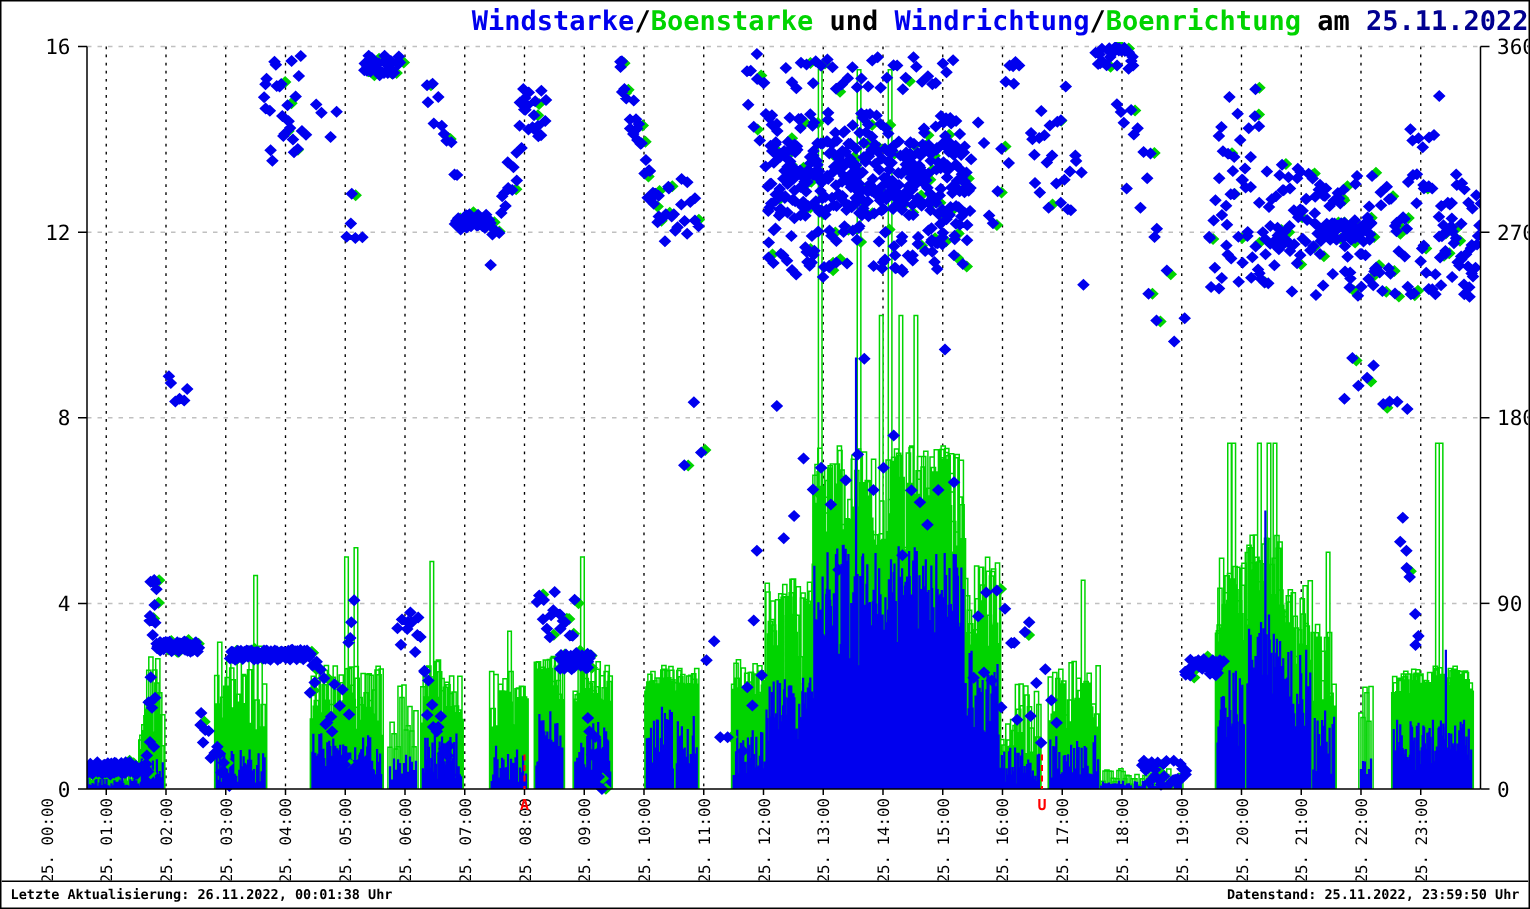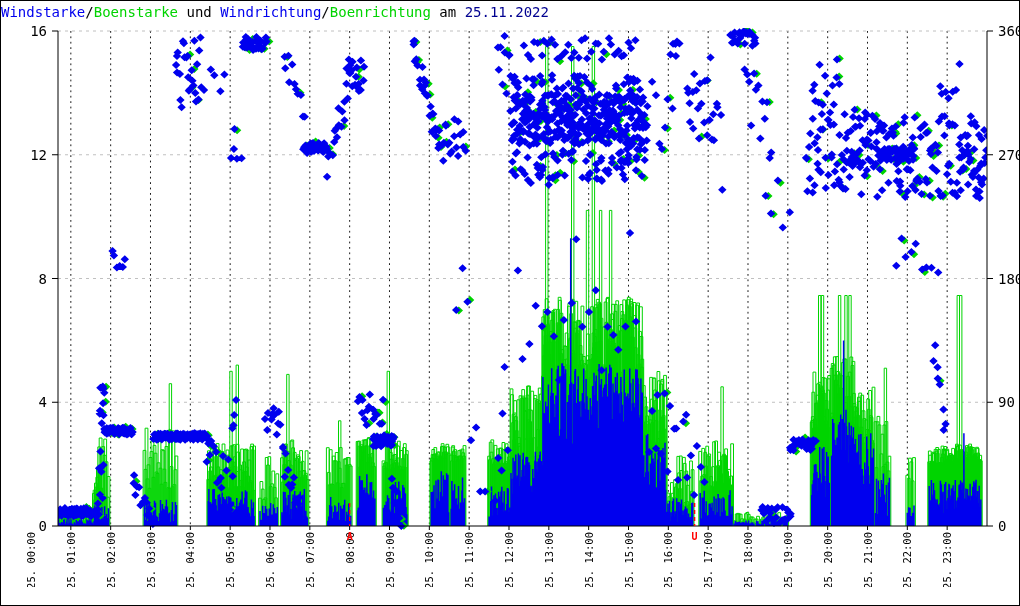--- a/index.html
+++ b/index.html
@@ -1,19 +1,19 @@
 <!DOCTYPE html>
 <html><head>
 <meta charset="utf-8">
 <style>
   html,body{margin:0;padding:0;background:#fff;}
   #panel{position:relative;width:1018px;height:604px;border:1px solid #000;background:#fff;
          font-family:"DejaVu Sans Mono",monospace;overflow:hidden;}
-  #title{position:absolute;top:3px;left:0;width:100%;text-align:left;
-         font-size:14px;font-weight:normal;letter-spacing:0px;white-space:pre;}
+  #title{position:absolute;top:3px;left:0;width:100%;text-align:right;
+         font-size:18px;font-weight:bold;letter-spacing:0px;white-space:pre;}
   #plot{position:absolute;top:0;left:0;}
   #footer{position:absolute;left:0;top:586px;width:100%;height:18px;border-top:1px solid #000;
           font-size:9px;font-weight:bold;}
   #footer .fl{position:absolute;left:6px;top:4px;}
   #footer .fr{position:absolute;right:6px;top:4px;}
 </style>
 </head>
 <body>
 
 <div id="panel">
@@ -131,13 +131,17 @@
         <text transform="translate(870.5,531) rotate(-90)" text-anchor="end" font-size="10.5">25. 21:00</text>
         <text transform="translate(910.3,531) rotate(-90)" text-anchor="end" font-size="10.5">25. 22:00</text>
         <text transform="translate(950.2,531) rotate(-90)" text-anchor="end" font-size="10.5">25. 23:00</text>
       </g>
       <line x1="348.664" y1="502" x2="348.664" y2="525" stroke="#ff0000" stroke-width="1.4" stroke-dasharray="4,3"></line>
       <text x="348.664" y="539" text-anchor="middle" font-size="10" font-weight="bold" fill="#ff0000" font-family="&quot;DejaVu Sans Mono&quot;,monospace">A</text>
       <line x1="693.6177799999999" y1="502" x2="693.6177799999999" y2="525" stroke="#ff0000" stroke-width="1.4" stroke-dasharray="4,3"></line>
       <text x="693.6177799999999" y="539" text-anchor="middle" font-size="10" font-weight="bold" fill="#ff0000" font-family="&quot;DejaVu Sans Mono&quot;,monospace">U</text>
     </svg>
   <div id="title"><span style="color: rgb(0, 0, 238);">Windstarke</span><span style="color: rgb(0, 0, 0);">/</span><span style="color: rgb(0, 212, 0);">Boenstarke</span><span style="color: rgb(0, 0, 0);"> und </span><span style="color: rgb(0, 0, 238);">Windrichtung</span><span style="color: rgb(0, 0, 0);">/</span><span style="color: rgb(0, 212, 0);">Boenrichtung</span><span style="color: rgb(0, 0, 0);"> am </span><span style="color: rgb(0, 0, 144);">25.11.2022</span></div>
+  <div id="footer">
+    <span class="fl">Letzte Aktualisierung: 26.11.2022, 00:01:38 Uhr</span>
+    <span class="fr">Datenstand: 25.11.2022, 23:59:50 Uhr</span>
+  </div>
 </div>
 
 </body></html>

